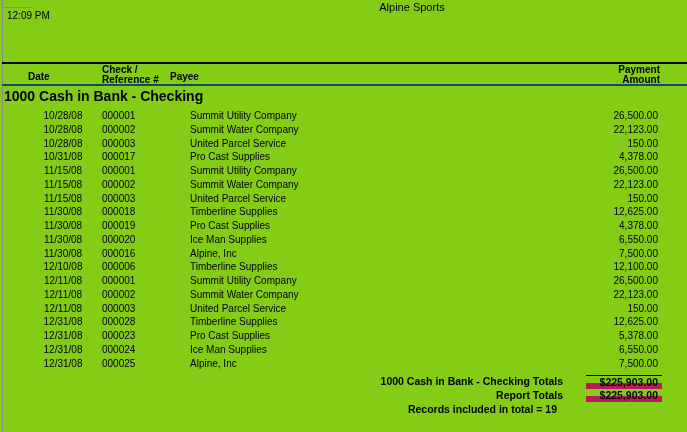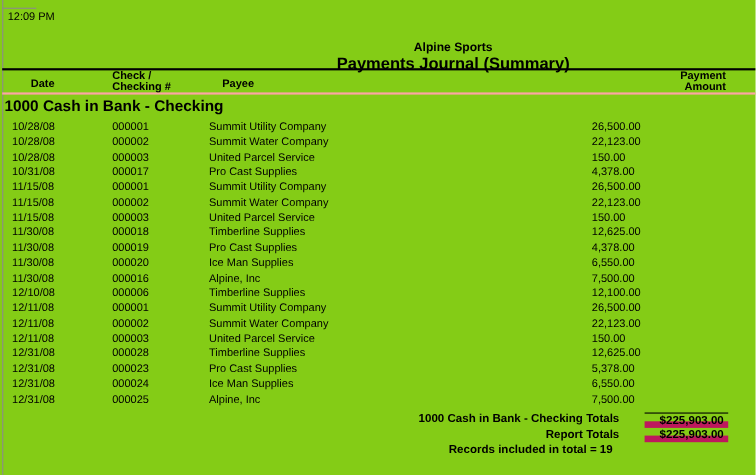--- a/index.html
+++ b/index.html
@@ -7,42 +7,42 @@
     position:relative; width:687px; height:432px; background:#84cc16;
     overflow:hidden; color:#000;
     font-family:"Liberation Sans","DejaVu Sans",sans-serif;
   }
   .frame-left { position:absolute; left:2px; top:0; width:1px; height:432px; background:#8c8c8c; }
   .frame-top  { position:absolute; left:2px; top:7px; width:31px; height:1px; background:#8c8c8c; }
 
   .time { position:absolute; left:7px; top:10px; font-size:10px; }
 
   .titleblock { position:absolute; left:137px; right:0; top:1px; text-align:center; }
-  .company { font-size:11px; font-weight:bold; line-height:13px;margin-top:36px; }
+  .company { font-size:11px; font-weight:normal; line-height:13px; }
   .title   { font-size:15px; font-weight:bold; line-height:18px; }
 
   .colhead {
     position:absolute; left:2px; right:0; top:62px; height:24px; box-sizing:border-box;
-    border-top:2px solid #000; border-bottom:2px solid #fca5a5;
+    border-top:2px solid #000; border-bottom:2px solid #0c4a6e;
     font-size:10px; font-weight:bold;
   }
   .colhead .line { display:block; line-height:9.5px; }
   .h-date   { position:absolute; left:26px;  bottom:2px; line-height:10px; }
   .h-check  { position:absolute; left:100px; top:1px; }
-  .h-payee  { position:absolute; left:200px; bottom:2px; line-height:10px; }
+  .h-payee  { position:absolute; left:168px; bottom:2px; line-height:10px; }
   .h-amount { position:absolute; right:27px; top:1px; text-align:right; }
 
   .section-title { position:absolute; left:4px; top:89px; font-size:14px; font-weight:bold; line-height:15px; }
 
   .rows { position:absolute; left:2px; top:109px; right:0; }
   .row  { display:flex; height:13.75px; line-height:13.75px; font-size:10px; white-space:nowrap; }
-  .c-date   { width:100px; box-sizing:border-box; padding-left:9px; }
+  .c-date   { width:100px; box-sizing:border-box; padding-left:22px;text-align:center; }
   .c-check  { width:88px; }
   .c-payee  { flex:1; }
-  .c-amount { width:120px; margin-right:29px; }
+  .c-amount { width:120px; text-align:right; margin-right:29px; }
 
   .totals { position:absolute; top:375px; left:0; right:25px;padding-left:29px; }
   .total-row { display:flex; justify-content:flex-end; align-items:stretch; height:13.5px;
                font-size:10.5px; font-weight:bold; }
   .total-label  { text-align:right; margin-right:23px; line-height:13.5px; white-space:nowrap; }
   .total-amount { width:76px; box-sizing:border-box; text-align:right; padding-right:4px;
                   border-bottom:6px solid #be185d; line-height:12.5px; }
   .total-row.first .total-amount { border-top:1px solid #000; }
 
   .records { position:absolute; top:403px; right:130px; font-size:10.5px; font-weight:bold; }
@@ -52,28 +52,27 @@
 
 <div class="page">
 
   <div class="frame-left"></div>
   <div class="frame-top"></div>
 
   <div class="time">12:09 PM</div>
 
   <div class="titleblock">
     <div class="company">Alpine Sports</div>
-    <div class="title">Payments Journal (Summary)</div>
   </div>
 
   <div class="colhead">
     <span class="h-date">Date</span>
     <span class="h-check">
       <span class="line">Check /</span>
-      <span class="line">Checking #</span>
+      <span class="line">Reference #</span>
     </span>
     <span class="h-payee">Payee</span>
     <span class="h-amount">
       <span class="line">Payment</span>
       <span class="line">Amount</span>
     </span>
   </div>
 
   <div class="section-title">1000 Cash in Bank - Checking</div>
 

